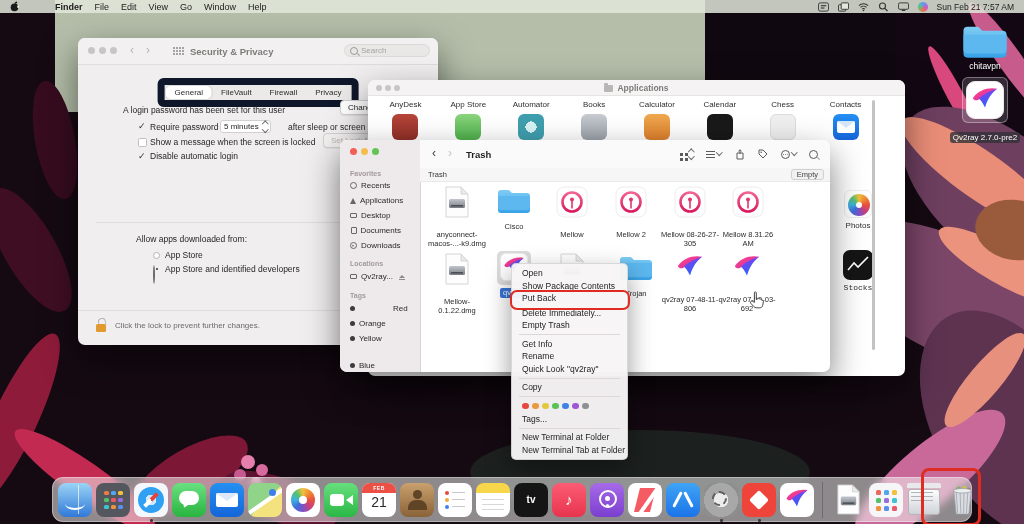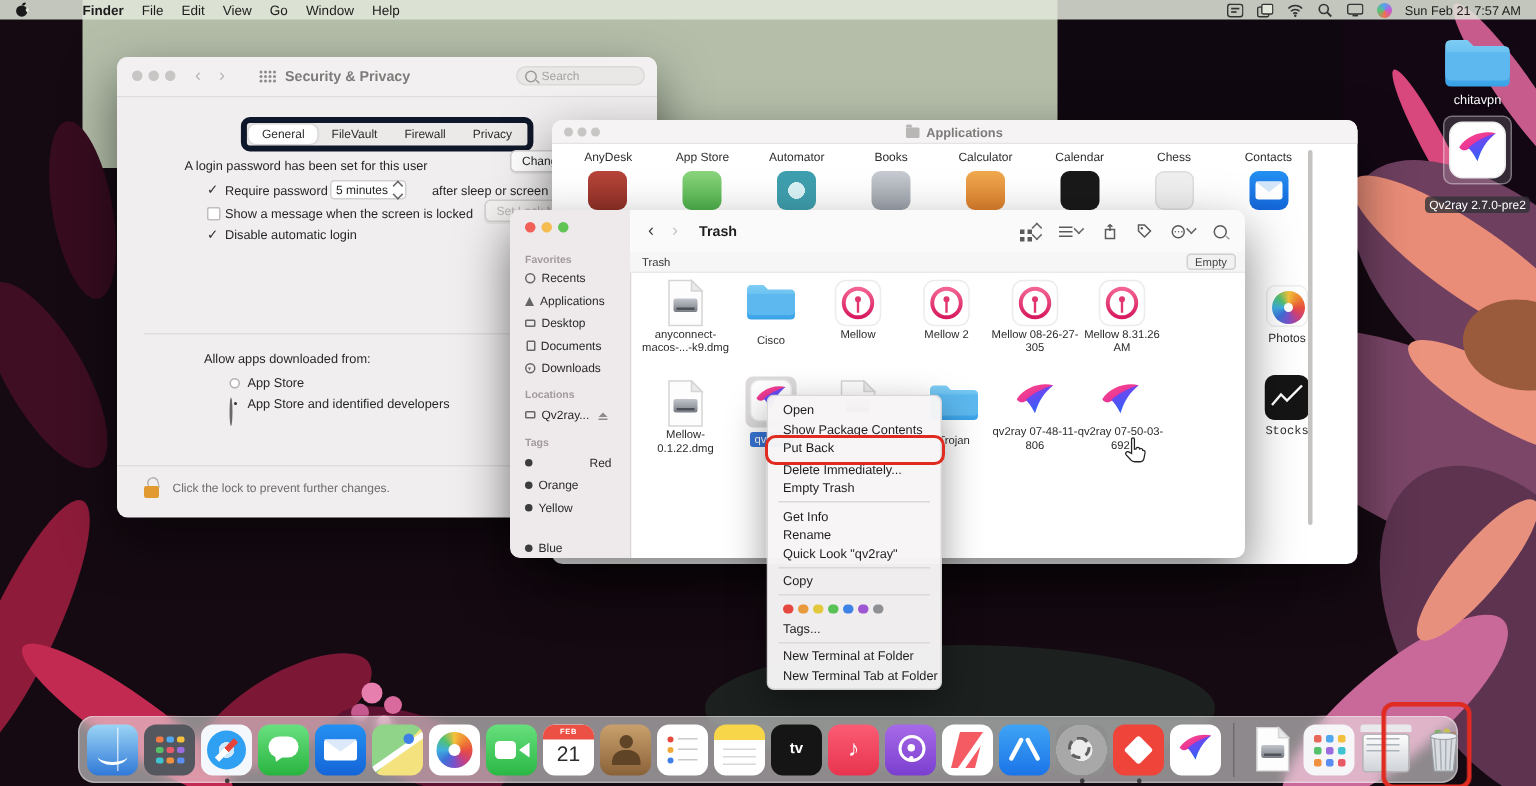--- a/index.html
+++ b/index.html
@@ -39,21 +39,21 @@
   .nav-ar{position:absolute;top:5px;font-size:12px;color:#b7b5b4;line-height:14px;}
   .griddots{position:absolute;left:95px;top:9px;width:2px;height:2px;background:#8d8b8a;border-radius:50%;
     box-shadow:3px 0 0 #8d8b8a,6px 0 0 #8d8b8a,9px 0 0 #8d8b8a,0 3px 0 #8d8b8a,3px 3px 0 #8d8b8a,6px 3px 0 #8d8b8a,9px 3px 0 #8d8b8a,0 6px 0 #8d8b8a,3px 6px 0 #8d8b8a,6px 6px 0 #8d8b8a,9px 6px 0 #8d8b8a;}
   .searchpill{position:absolute;right:8px;top:6px;width:86px;height:13px;background:#eae8e7;
     border:1px solid #dcdad9;border-radius:7px;display:flex;align-items:center;gap:3px;
     padding:0 5px;box-sizing:border-box;font-size:8px;color:#a4a2a1;}
   .mag{width:6px;height:6px;border:1px solid #9d9b9a;border-radius:50%;position:relative;flex:none;}
   .mag::after{content:"";position:absolute;width:3px;height:1px;background:#9d9b9a;
     right:-2.5px;bottom:-1px;transform:rotate(45deg);}
   .tabs{position:absolute;left:50%;top:40px;transform:translateX(-50%);display:flex;
-    background:#eceae9;border:4px solid #0f172a;border-radius:6px;padding:1px;}
+    background:#eceae9;border:7px solid #0f172a;border-radius:6px;padding:1px;}
   .tab{font-size:8px;color:#2c2c2c;padding:2px 9px;border-radius:5px;white-space:nowrap;}
   .tab.active{background:#fff;box-shadow:0 0 2px rgba(0,0,0,.25);}
   .sec-text{font-size:8.5px;color:#262626;white-space:nowrap;}
   .btn{display:inline-block;font-size:8px;color:#262626;background:#fff;border:1px solid #d2d0cf;
     border-radius:4px;padding:2px 7px;box-shadow:0 1px 1px rgba(0,0,0,.06);white-space:nowrap;}
   .btn.disabled{color:#b9b7b6;background:#f3f1f0;}
   .chk{font-size:9px;color:#333;line-height:8px;}
   .box7{width:7px;height:7px;border:1px solid #c0bebe;background:#fff;border-radius:1.5px;}
   .radio{width:7px;height:7px;border:1px solid #b3b1b0;background:#fff;border-radius:50%;box-sizing:border-box;}
   .radio.on{border:1px solid #6a6868;position:relative;}
@@ -137,21 +137,21 @@
   .tb-circ::after{content:"";position:absolute;left:1px;top:3px;width:1.2px;height:1.2px;background:#5a5a5a;border-radius:50%;
     box-shadow:2.2px 0 0 #5a5a5a,4.4px 0 0 #5a5a5a;}
   .tb-pair{display:flex;align-items:center;gap:2px;}
   .pathbar{position:absolute;left:0;top:28px;right:0;height:13px;background:#f7f6f6;
     border-bottom:1px solid #ebeae9;display:flex;align-items:center;}
   .path-label{font-size:7.5px;color:#333;margin-left:8px;}
   .empty-btn{margin-left:auto;margin-right:6px;font-size:7.5px;color:#444;background:#f2f1f1;
     border:1px solid #d2d0cf;border-radius:3px;padding:0 5px;line-height:9px;}
   .fitem{position:absolute;width:58px;text-align:center;}
   .fic{margin:0 auto;}
-  .fname{font-size:7.5px;color:#2b2b2b;line-height:1.2;margin-top:0;word-break:break-word;}
+  .fname{font-size:7.5px;color:#2b2b2b;line-height:1.2;margin-top:12px;word-break:break-word;}
   .folder-lg{width:34px;height:26px;}
   .sel-rect{position:absolute;width:34px;height:34px;background:#dcdadb;border-radius:5px;}
   .sel-pill{position:absolute;background:#3875d7;color:#fff;font-size:7.5px;border-radius:2px;
     padding:0 3px;line-height:10px;white-space:nowrap;}
   .whiteapp{width:28px;height:28px;background:#fff;border:1px solid #ececec;border-radius:6px;
     box-sizing:border-box;display:flex;align-items:center;justify-content:center;margin:0 auto;}
 
   
   .cmenu{left:511px;top:263px;width:115px;z-index:10;position:absolute;
     background:rgba(247,245,245,0.97);border:1px solid rgba(0,0,0,0.12);border-radius:5px;

